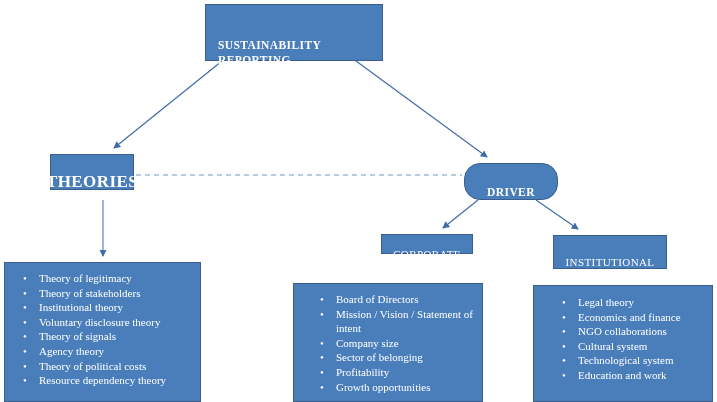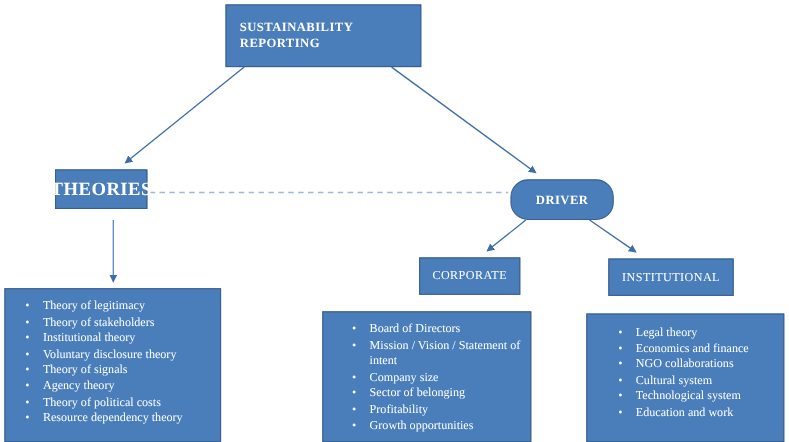--- a/index.html
+++ b/index.html
@@ -30,20 +30,21 @@
     box-sizing: border-box;
     background: #4a7ebb;
     border: 1px solid #3a5f8f;
     color: #ffffff;
     z-index: 2;
   }
   .node-title {
     font-family: "Liberation Serif", serif;
     font-weight: bold;
     letter-spacing: 0.4px;
+    margin-top: 20px;
   }
   
   #node-root {
     left: 205px;
     top: 4px;
     width: 178px;
     height: 57px;
     padding: 13px 0 0 12px;
   }
   #node-root .node-title {
@@ -71,21 +72,21 @@
     align-items: center;
     justify-content: center;
     border-radius: 16px;
   }
   #node-driver .node-title { font-size: 11.5px; }
   
   #node-corporate {
     left: 381px;
     top: 234px;
     width: 92px;
-    height: 34px;
+    height: 20px;
     display: flex;
     align-items: center;
     justify-content: center;
   }
   #node-corporate .node-title { font-size: 11px; font-weight: normal; }
   
   #node-institutional {
     left: 553px;
     top: 235px;
     width: 114px;

